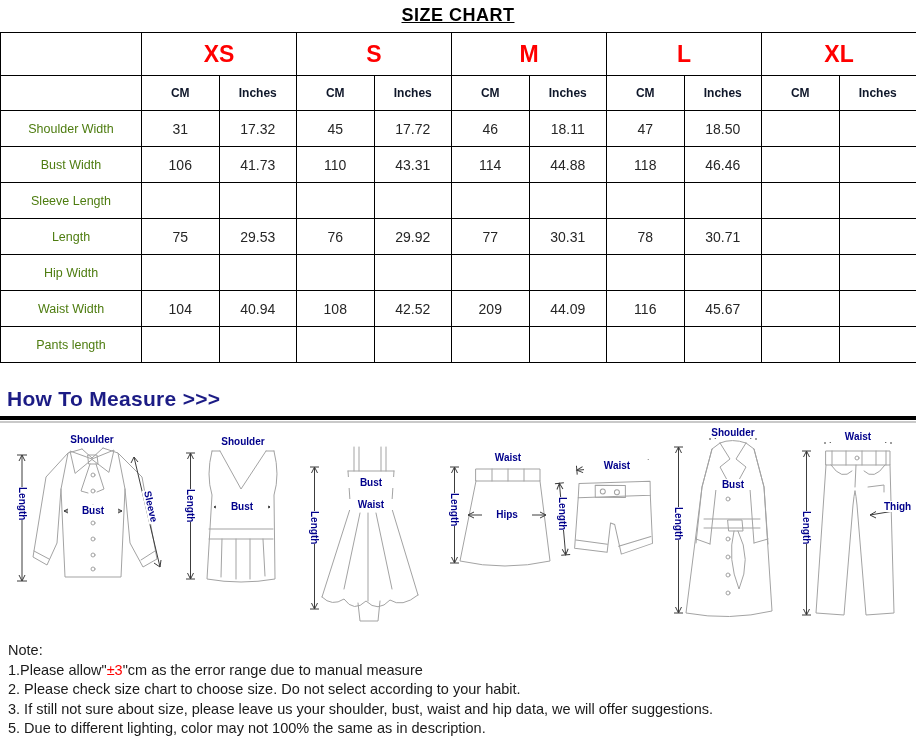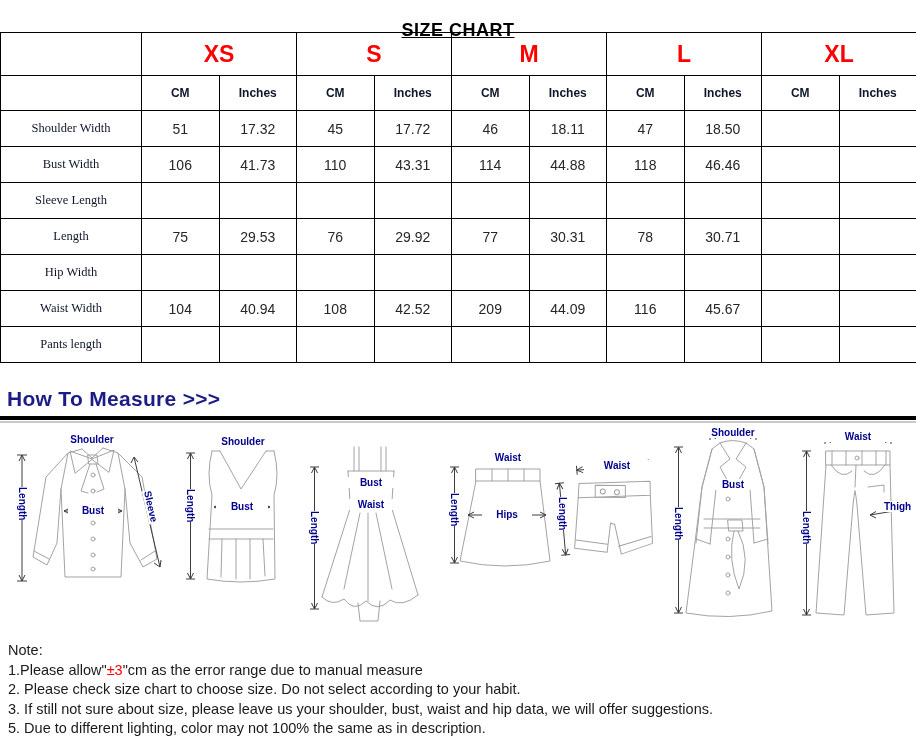--- a/index.html
+++ b/index.html
@@ -1,27 +1,27 @@
 <!DOCTYPE html>
 <html><head>
 <meta charset="utf-8">
 <style>
   * { box-sizing: border-box; margin: 0; padding: 0; }
   body { width: 916px; height: 749px; background: #fff; font-family: "Liberation Sans", sans-serif; overflow: hidden; }
   .page { position: relative; width: 916px; height: 749px; background: #fff; }
 
-  .title { text-align: center; font-size: 18px; font-weight: bold; color: #000; padding-top: 20px; height: 32px; letter-spacing: .5px; text-decoration: underline; }
+  .title { text-align: center; font-size: 18px; font-weight: bold; color: #000; padding-top: 5px; height: 32px; letter-spacing: .5px; text-decoration: underline; }
 
   table.size-table { border-collapse: collapse; table-layout: fixed; width: 916px; }
   table.size-table td { border: 1px solid #000; text-align: center; vertical-align: middle; overflow: hidden; background: #fff; }
   td.sh { background: #d6dce4; }
   tr.r-size td { height: 43px; font-size: 23px; font-weight: bold; color: #ff0000; }
   tr.r-unit td { height: 35px; font-size: 12px; font-weight: bold; color: #0f172a; }
   tr.r-data td { height: 36px; font-size: 14px; color: #262626; }
-  tr.r-data td.lab { font-size: 12.5px; color: #0f172a; font-family: Liberation Serif, serif; }
+  tr.r-data td.lab { font-size: 12.5px; color: #4d7c0f; }
 
   .measure-heading { margin: 24px 0 5px 7px; font-size: 21px; font-weight: bold; color: #1c1c85; letter-spacing: .3px; }
   .rule-black { height: 4px; background: #000; }
   .rule-gray { height: 2px; background: #c9c9c9; margin-top: 1px; }
 
   .figures { position: relative; height: 208px; }
   .fig { position: absolute; }
   .fig svg { display: block; }
   .sk path, .sk circle { fill: none; stroke: #a3a3a3; stroke-width: 1; stroke-linejoin: round; stroke-linecap: round; }
   .dm path { fill: none; stroke: #3c3c3c; stroke-width: 1; }
@@ -71,21 +71,21 @@
       <td>Inches</td>
       <td class="sh">CM</td>
       <td class="sh">Inches</td>
       <td>CM</td>
       <td>Inches</td>
       <td class="sh">CM</td>
       <td class="sh">Inches</td>
     </tr>
     <tr class="r-data">
       <td class="lab">Shoulder Width</td>
-      <td class="sh">51</td>
+      <td class="sh">31</td>
       <td class="sh">17.32</td>
       <td>45</td>
       <td>17.72</td>
       <td class="sh">46</td>
       <td class="sh">18.11</td>
       <td>47</td>
       <td>18.50</td>
       <td class="sh"></td>
       <td class="sh"></td>
     </tr>

